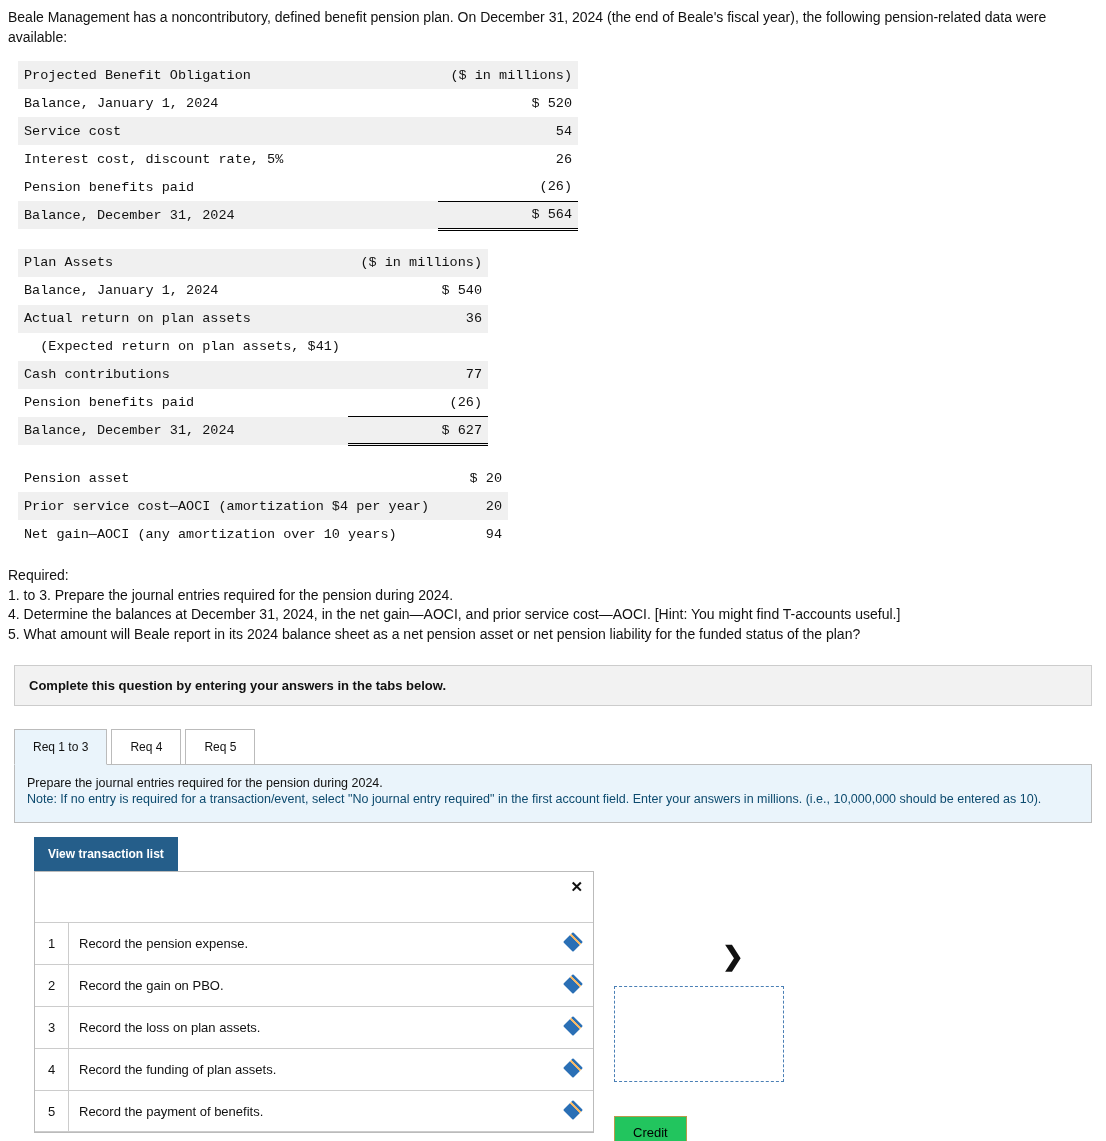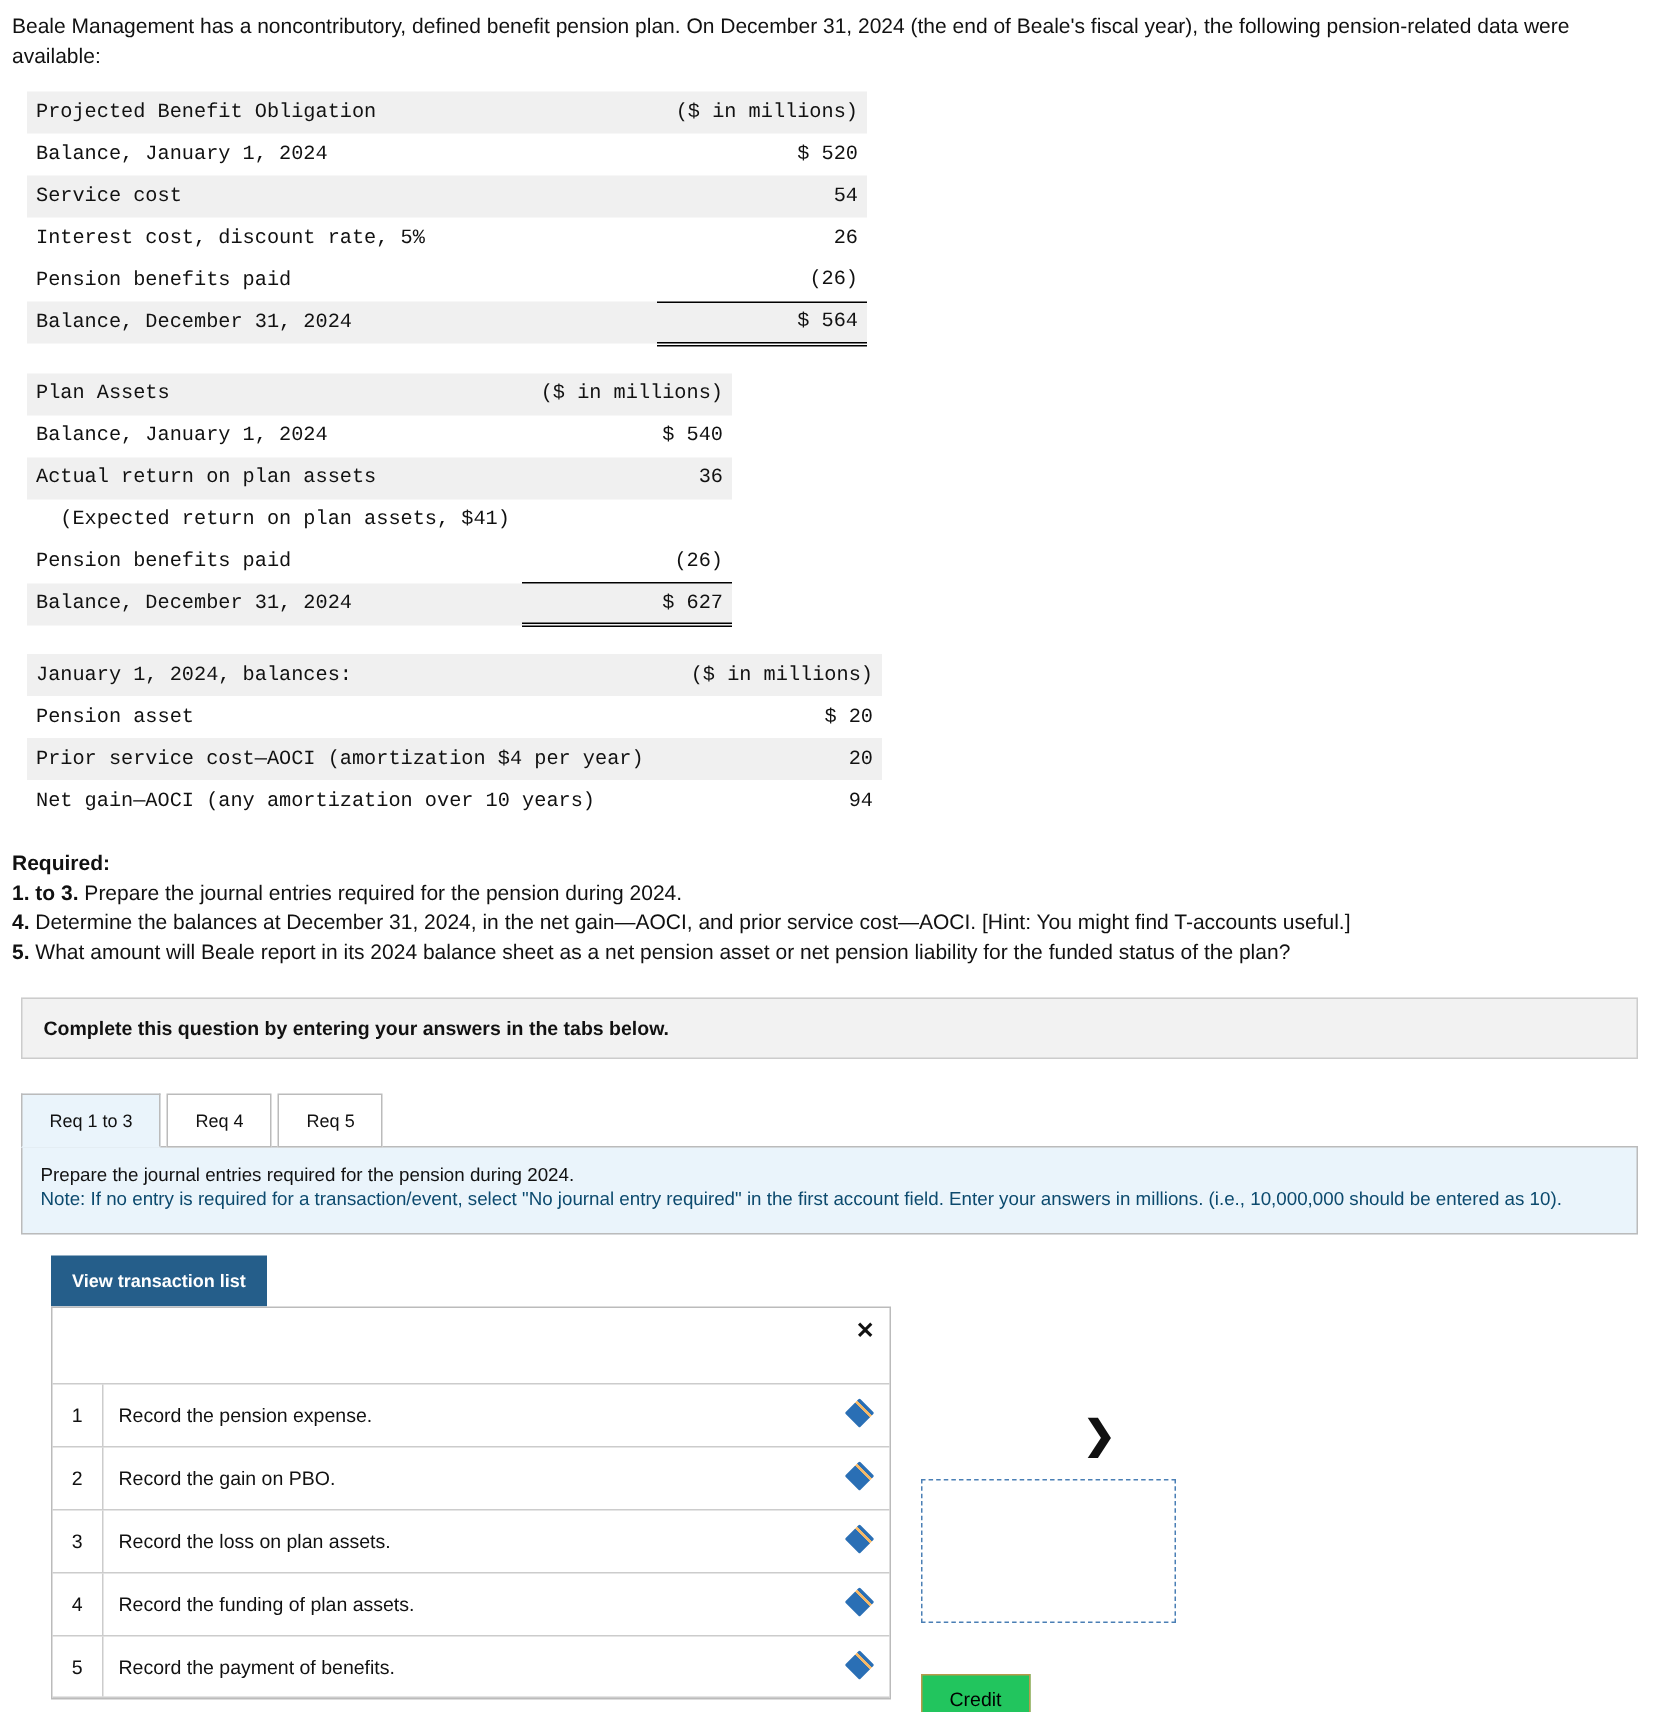--- a/index.html
+++ b/index.html
@@ -22,21 +22,21 @@
   .mono-table td { padding: 0 6px; height: 28px; vertical-align: middle; white-space: pre; }
   .mono-table .shade { background: #f0f0f0; }
   .mono-table .num { text-align: right; min-width: 60px; }
   .mono-table .bb { border-bottom: 1px solid #000; }
   .mono-table .dbl { border-bottom: 3px double #000; }
   .mono-table .lbl { min-width: 420px; }
   .mono-table.t2 .lbl { min-width: 330px; }
   .mono-table.t3 .lbl { min-width: 430px; }
 
   .required { margin: 6px 0 20px 0; line-height: 1.4; }
-  .required b { font-weight: bold; }
+  .required b { font-weight: normal; }
 
   .tabs-block { margin: 16px 6px; }
   .complete-bar {
     background: #f2f2f2;
     border: 1px solid #ccc;
     padding: 12px 14px;
     font-family: Verdana, sans-serif;
     font-size: 13px;
     font-weight: bold;
     margin-bottom: 22px;
@@ -181,37 +181,37 @@
         <td class="num">$ 540</td>
       </tr>
   <tr class="shade">
         <td class="lbl">Actual return on plan assets</td>
         <td class="num">36</td>
       </tr>
   <tr>
         <td class="lbl">  (Expected return on plan assets, $41)</td>
         <td class="num"></td>
       </tr>
+  <tr class="shade">
+        <td class="lbl">Cash contributions</td>
+        <td class="num">77</td>
+      </tr>
   <tr>
         <td class="lbl">Pension benefits paid</td>
         <td class="num bb">(26)</td>
       </tr>
   <tr class="shade">
         <td class="lbl">Balance, December 31, 2024</td>
         <td class="num dbl">$ 627</td>
       </tr>
 </tbody>
   </table>
 
 <table class="mono-table t3">
   <tbody>
-      <tr class="shade">
-        <td class="lbl">January 1, 2024, balances:</td>
-        <td class="num" style="min-width:140px">($ in millions)</td>
-      </tr>
   <tr>
         <td class="lbl">Pension asset</td>
         <td class="num">$ 20</td>
       </tr>
   <tr class="shade">
         <td class="lbl">Prior service cost—AOCI (amortization $4 per year)</td>
         <td class="num">20</td>
       </tr>
   <tr>
         <td class="lbl">Net gain—AOCI (any amortization over 10 years)</td>

